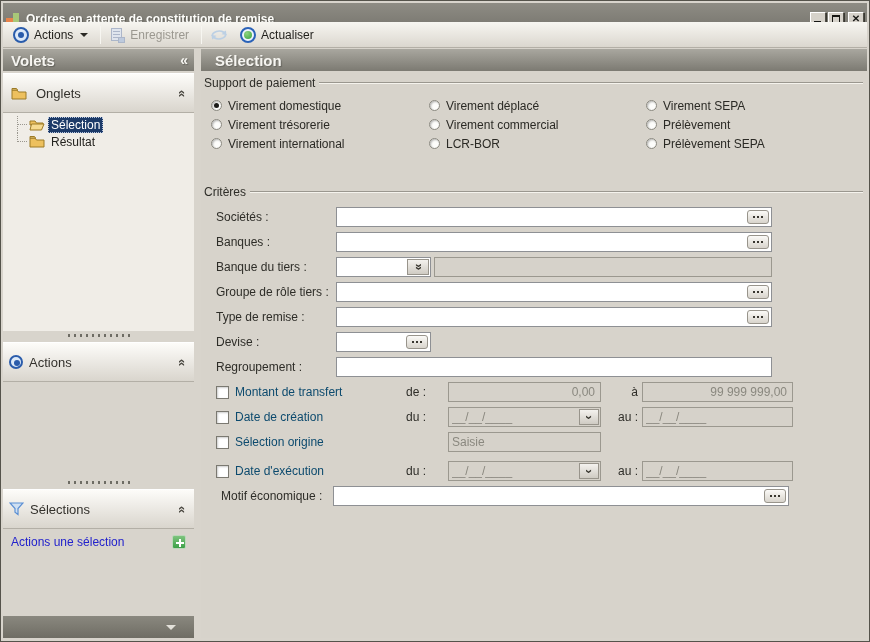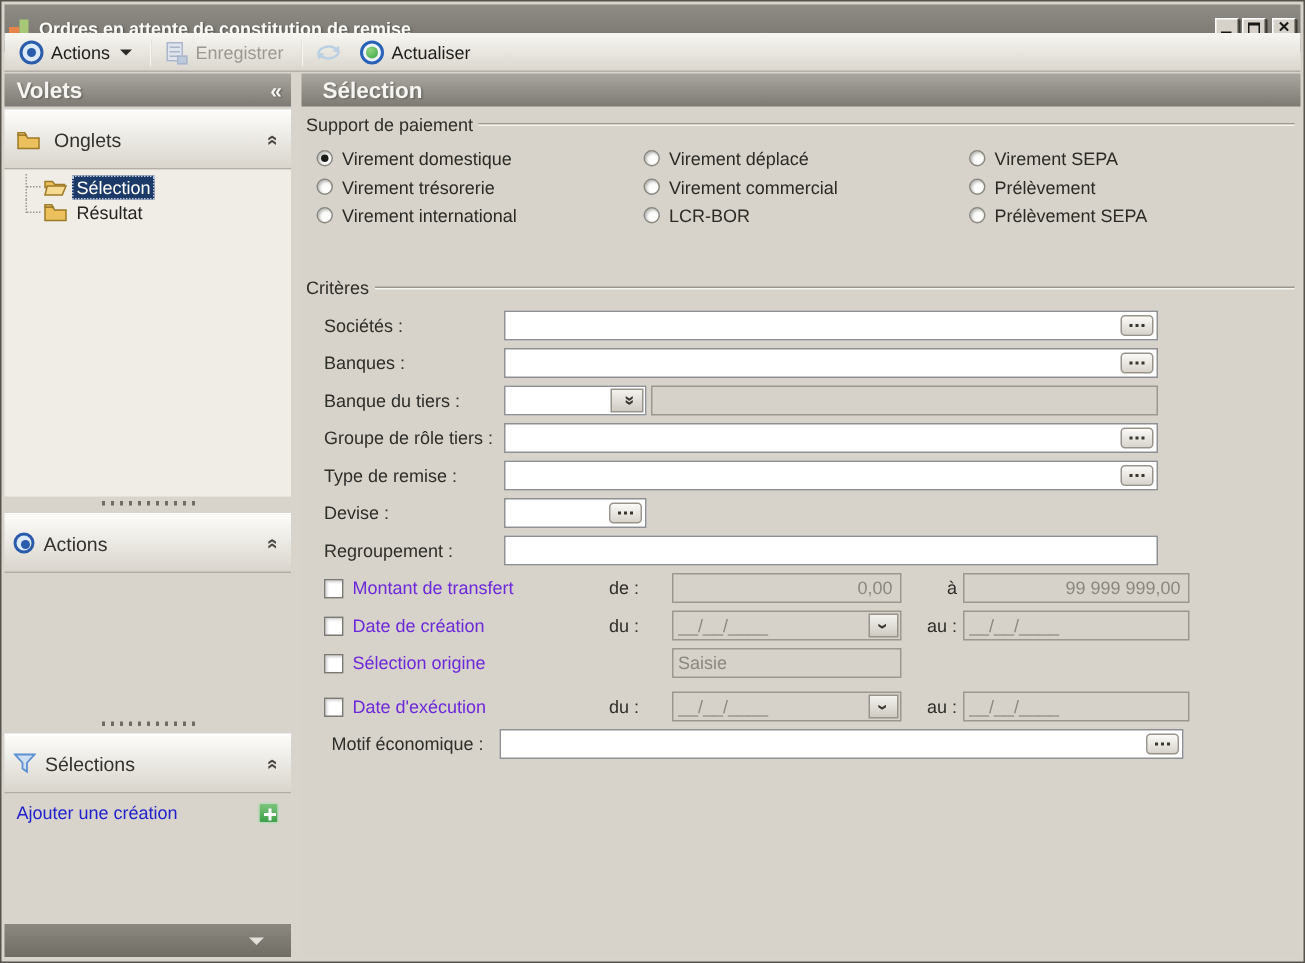--- a/index.html
+++ b/index.html
@@ -140,21 +140,21 @@
                display:flex; align-items:center; justify-content:center; cursor:pointer; }
   .chev-dbl-down { display:inline-block; transform:rotate(-90deg); font-size:12px; font-weight:bold; color:#38362f; line-height:1; }
   .date-btn { position:absolute; right:1px; top:1px; width:20px; height:16px;
               background:linear-gradient(#f4f2ee,#cfcbc3); border:1px solid #98948b;
               display:flex; align-items:center; justify-content:center; cursor:pointer; }
   .chev-single-down { display:inline-block; transform:rotate(90deg); font-size:13px; font-weight:bold; color:#38362f; line-height:1; }
 
   .chk-group { margin-left:15px; width:180px; display:flex; align-items:center; gap:6px; }
   .cb { width:13px; height:13px; background:#ffffff; border:1px solid #7b7971;
         box-shadow:inset 1px 1px 2px rgba(0,0,0,.2); flex:0 0 auto; cursor:pointer; }
-  .chk-label { font-size:12px; color:#6d28d9; }
+  .chk-label { font-size:12px; color:#0c4a6e; }
   .mid-lbl { width:30px; text-align:right; margin-right:22px; font-size:12px; color:#2e2d28; }
   .end-lbl { width:33px; text-align:right; margin-right:4px; margin-left:4px; font-size:12px; color:#2e2d28; }
   .row-exec { margin-top:9px; }
 </style>
 </head>
 <body>
 
 <div class="window">
 
   <div class="titlebar">
@@ -264,21 +264,21 @@
       <div class="panel-header">
         <svg width="15" height="14" viewBox="0 0 15 14">
           <path d="M1 1 h13 l-5 5.5 v6 l-3 -2.2 v-3.8z" fill="#cfe0f2" stroke="#5b8fd4" stroke-width="1.2"></path>
         </svg>
         <span>Sélections</span>
         <span class="spacer"></span>
         <span class="chev-up">«</span>
       </div>
       <div class="selections-body">
         <div class="add-row">
-          <span class="add-link">Ajouter une création</span>
+          <span class="add-link">Actions une sélection</span>
           <span class="plus-btn"></span>
         </div>
       </div>
 
       <div class="sidebar-bottom">
         <span class="chev-down-tri"></span>
       </div>
     </div>
 
     <div class="vsplit"></div>

